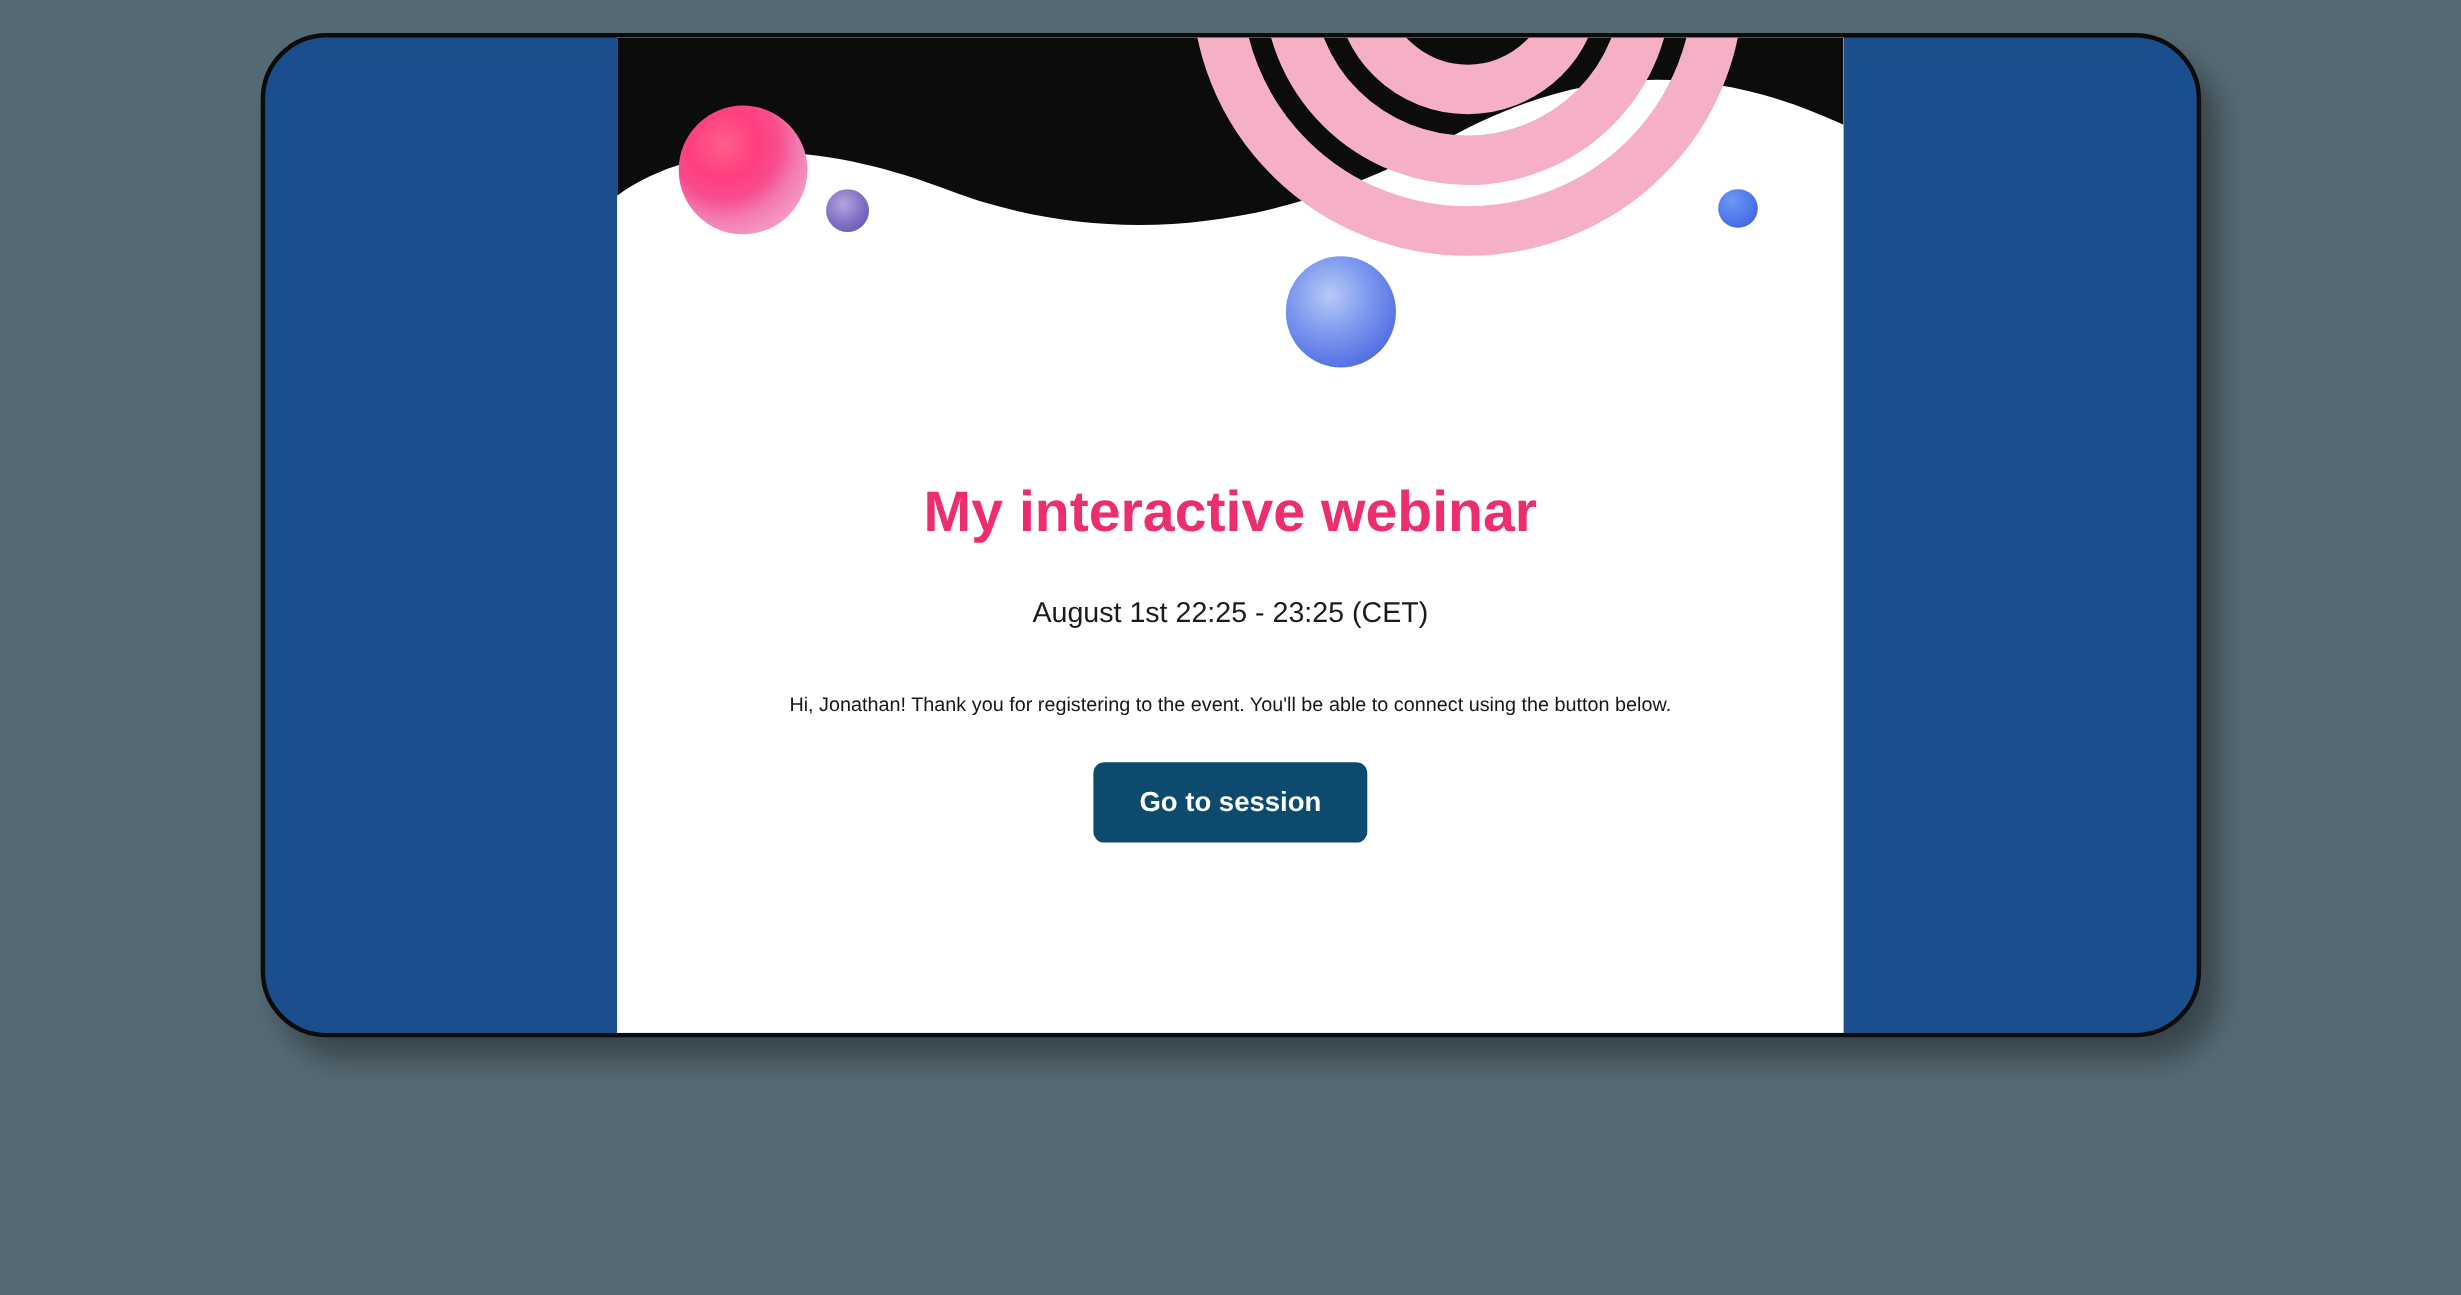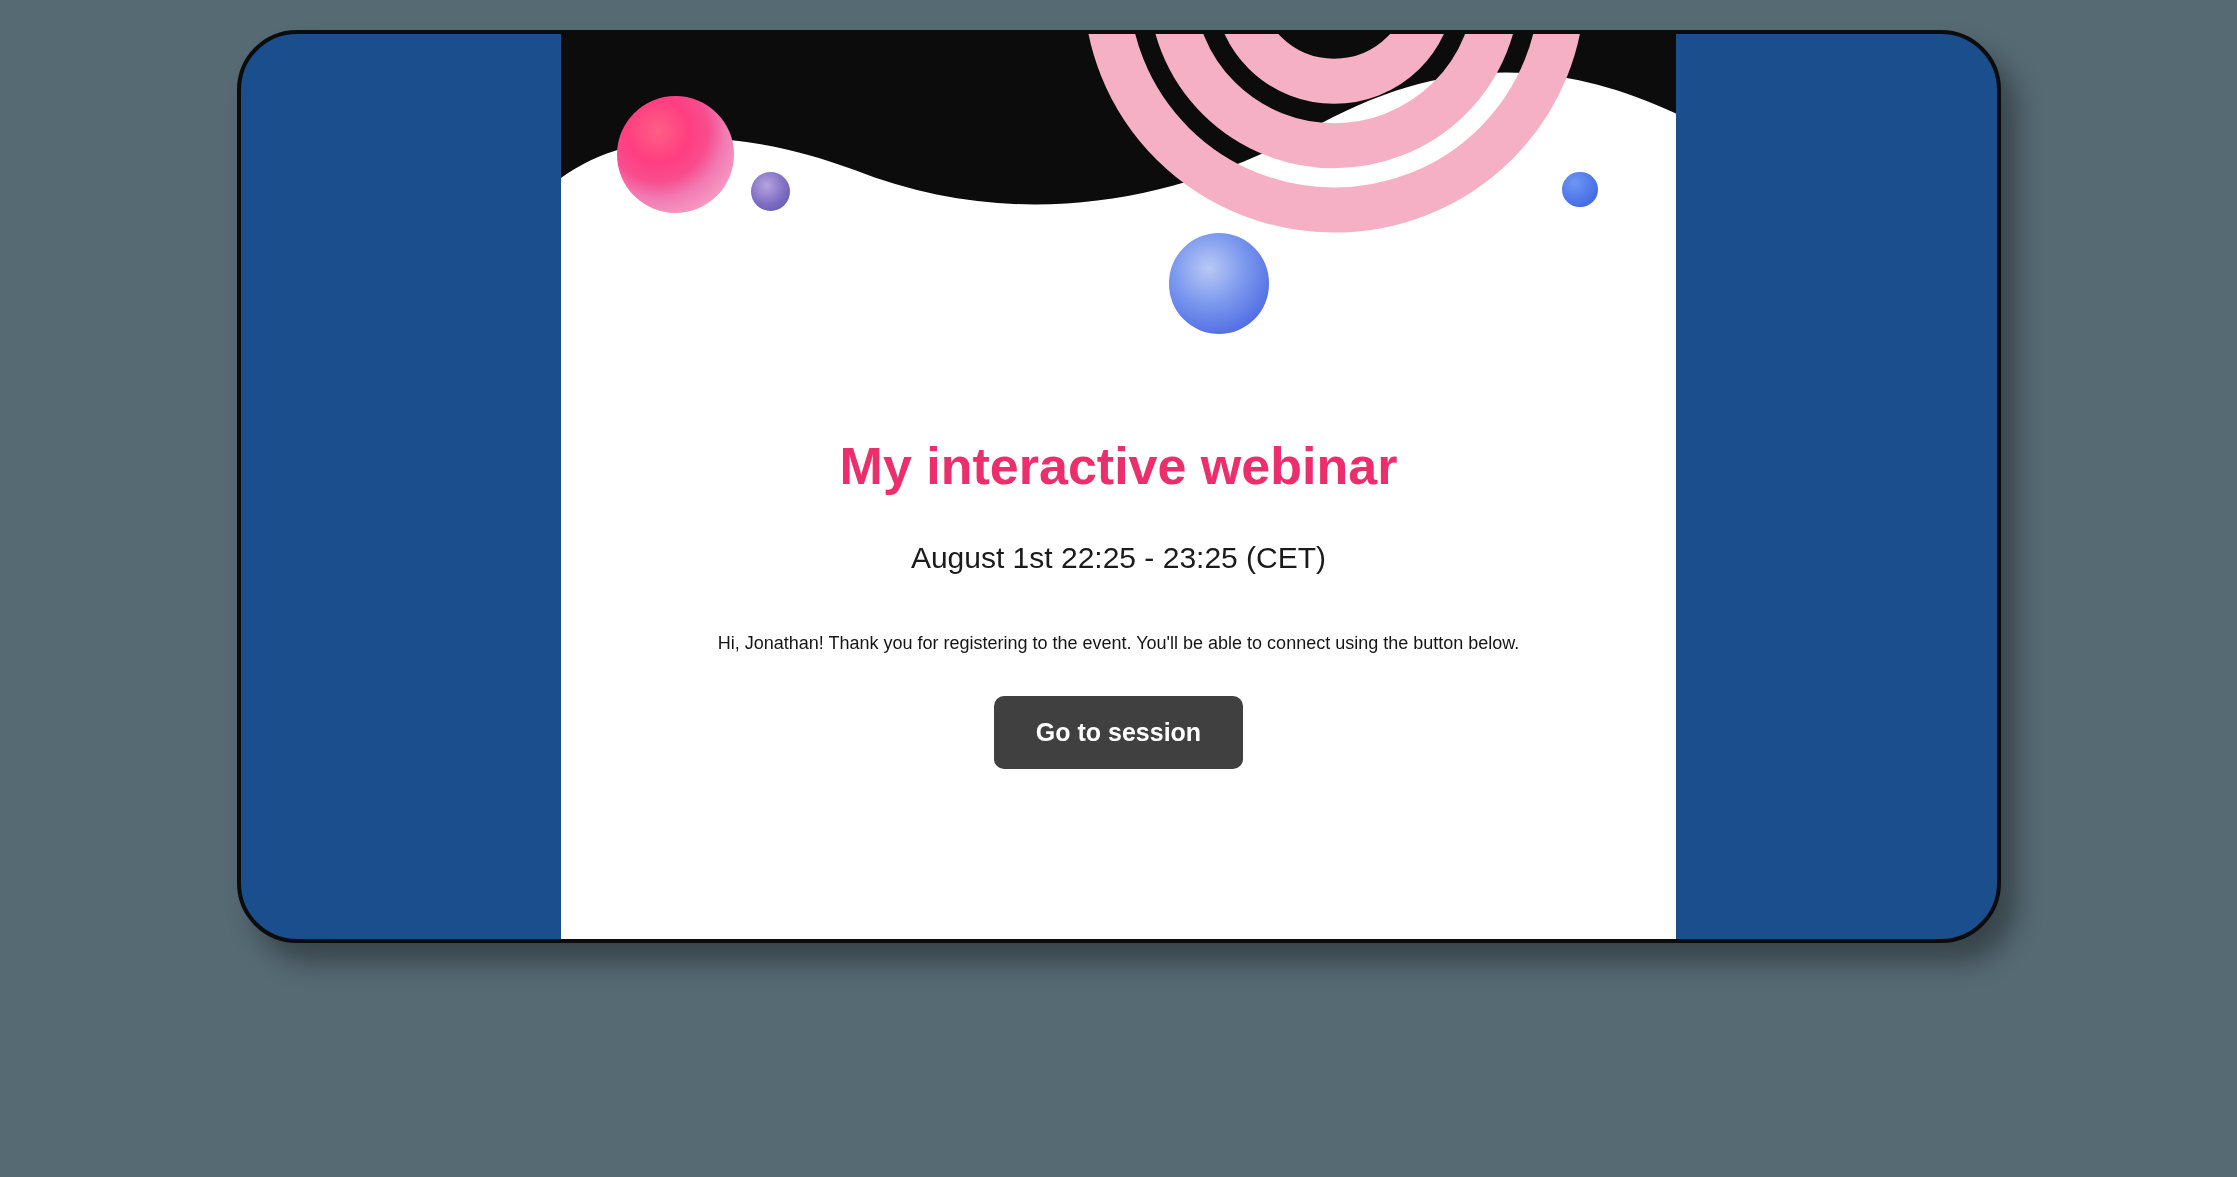--- a/index.html
+++ b/index.html
@@ -64,33 +64,33 @@
       padding:10px 50px 0;
     }
     .title{
       color:#ec2f6c;
       font-weight:700;
       font-size:52px;
       margin-top:30px;
     }
     .datetime{
       color:#1b1b1b;
-      font-size:30px;
+      font-size:26px;
       margin-top:45px;
     }
     .message{
       color:#161616;
       font-size:18px;
       line-height:1.45;
       margin-top:55px;
       max-width:920px;margin-left:auto;margin-right:auto;
     }
     .cta{
       display:inline-block;
-      background:#404040;
+      background:#0c4a6e;
       color:#ffffff;
       font-size:25px;font-weight:700;
       border:none;border-radius:10px;
       padding:22px 42px;
       margin-top:40px;
       cursor:pointer;
     }
     
     @media (max-width:1400px){
       .title{font-size:42px}

